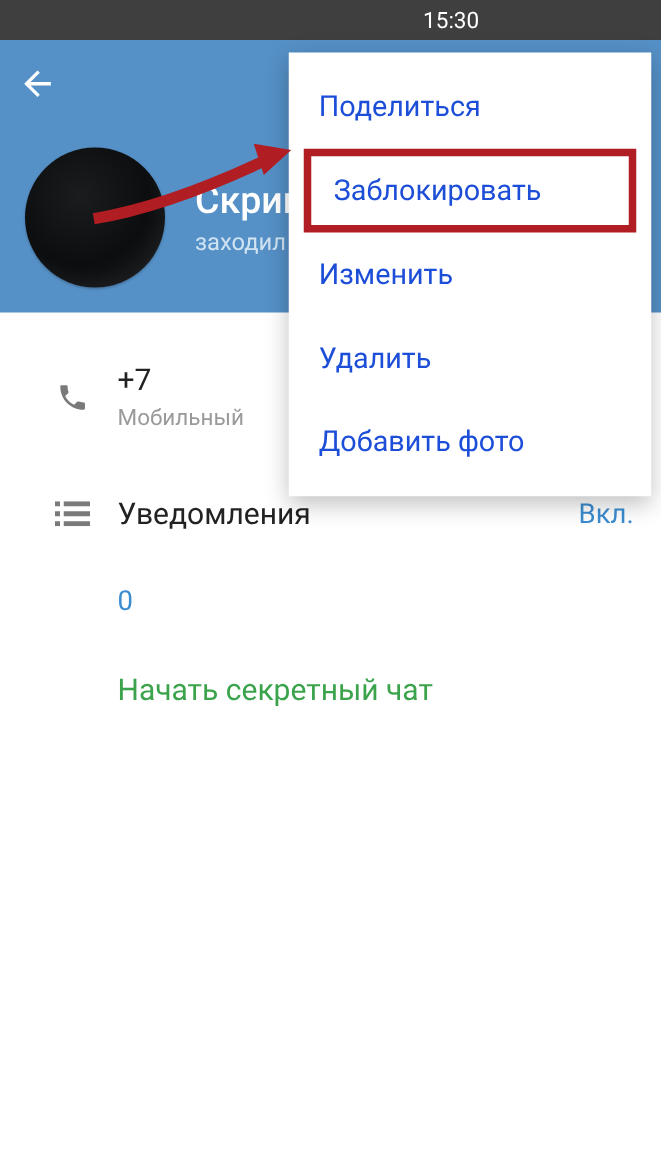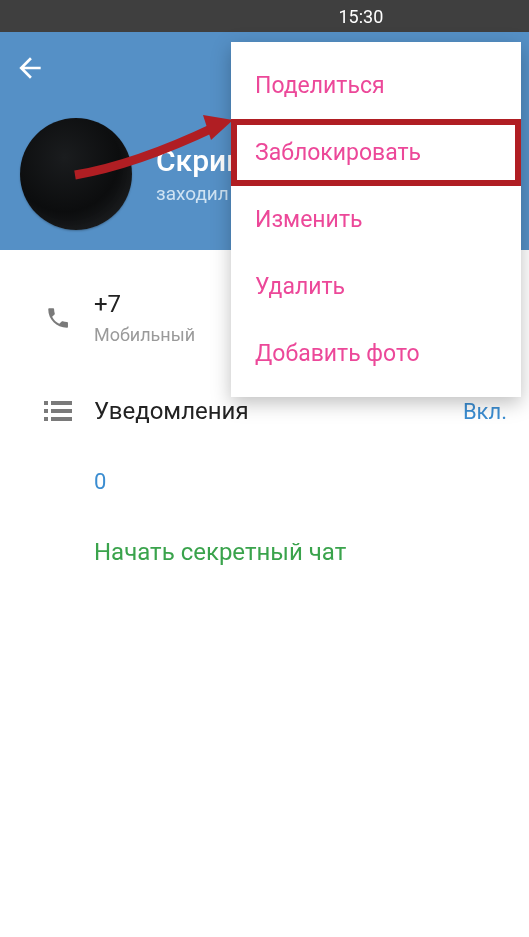--- a/index.html
+++ b/index.html
@@ -88,26 +88,26 @@
     top: 42px;
     right: 8px;
     width: 290px;
     background: #fff;
     box-shadow: 0 6px 18px rgba(0,0,0,0.25);
     padding: 10px 0;
   }
   .menu-item {
     padding: 20px 24px;
     font-size: 23px;
-    color: #ec4899;
+    color: #1d4ed8;
   }
   .menu-item.highlight {
     border: 6px solid #b01e23;
     padding: 14px 18px;
-    margin: 0 0;
+    margin: 0 12px;
   }
   .arrow-annotation {
     position: absolute;
     top: 105px;
     left: 65px;
     width: 180px;
     height: 80px;
     pointer-events: none;
   }
   .phone-svg path, .list-svg rect { fill: #7a7a7a; }

